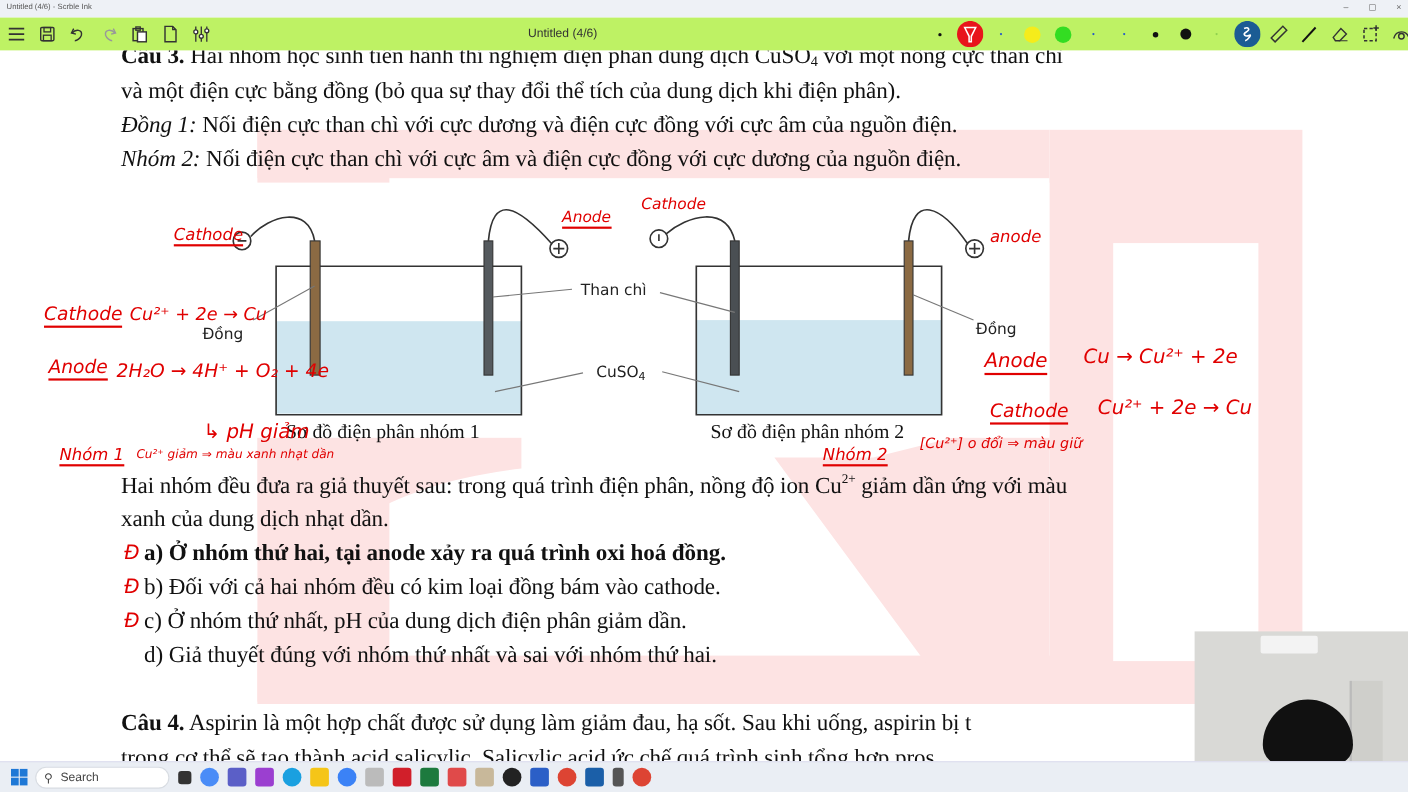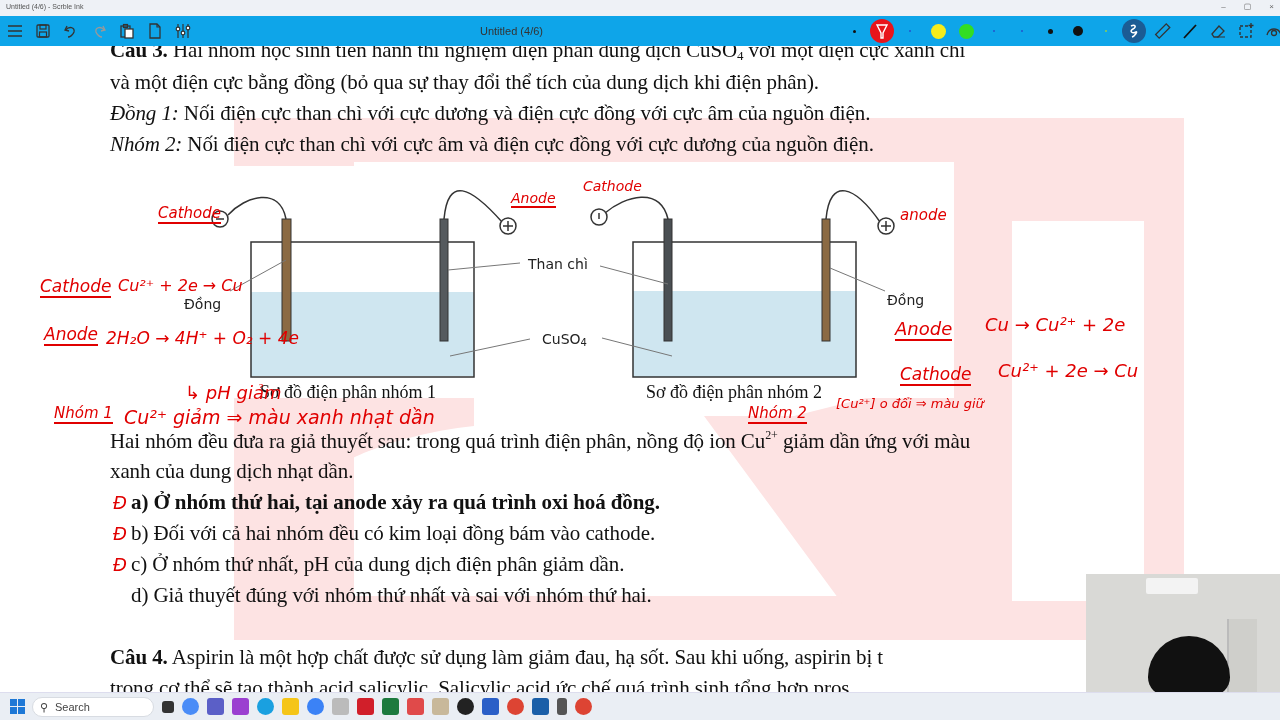--- a/index.html
+++ b/index.html
@@ -5,21 +5,21 @@
   * { box-sizing: border-box; margin: 0; padding: 0; }
   html, body { width: 1280px; height: 720px; overflow: hidden; background: #fff; }
   body { position: relative; font-family: "Liberation Sans", sans-serif; }
 
   
   .titlebar { position: absolute; left: 0; top: 0; width: 1280px; height: 16px; background: #eef1f6; }
   .titlebar .app-title { position: absolute; left: 6px; top: 3px; font-size: 7px; color: #555; }
   .win-controls { position: absolute; right: 6px; top: 2px; display: flex; gap: 18px; font-size: 8px; color: #666; }
 
   
-  .toolbar { position: absolute; left: 0; top: 16px; width: 1280px; height: 30px; background: #0ea5e9; padding-left: 11px; }
+  .toolbar { position: absolute; left: 0; top: 16px; width: 1280px; height: 30px; background: #bef264; padding-left: 11px; }
   .tb-left { position: absolute; left: 4px; top: 4px; display: flex; gap: 6px; align-items: center; }
   .tb-btn { width: 22px; height: 22px; display: flex; align-items: center; justify-content: center; color: #333; cursor: pointer; }
   .tb-btn svg { width: 18px; height: 18px; }
   .doc-title { position: absolute; left: 480px; top: 9px; font-size: 11px; color: #333; }
   .tb-right { position: absolute; left: 840px; top: 3px; display: flex; align-items: center; height: 24px; }
   .tb-right > * { margin-right: 0; }
   .dot { border-radius: 50%; display: inline-block; }
   .pen-slot { width: 28px; display: flex; align-items: center; justify-content: center; height: 24px; cursor: pointer; }
 
   
@@ -197,21 +197,21 @@
   <div class="watermark" style="left:954px;top:72px;width:230px;height:520px;"></div>
   <div class="wm-white" style="left:1012px;top:175px;width:132px;height:380px;"></div>
   <div class="watermark" style="left:868px;top:350px;width:86px;height:244px;"></div>
   <svg style="position:absolute;left:234px;top:350px;" width="640" height="244" viewBox="0 0 640 244">
     <path d="M0 0 L240 0 L240 30 C150 40, 100 70, 90 80 L0 80 Z" fill="#fde3e3"></path>
     <path d="M470 20 L560 20 L640 0 L640 210 L610 210 Z" fill="#fde3e3"></path>
   </svg>
   <div class="wm-white" style="left:130px;top:120px;width:824px;height:232px;"></div>
 
   <div class="doc-text" style="left:110px;top:-8px;">
-    <b>Câu 3.</b><span> Hai nhóm học sinh tiến hành thí nghiệm điện phân dung dịch CuSO</span><sub>4</sub><span> với một điện cực xanh chì</span>
+    <b>Câu 3.</b><span> Hai nhóm học sinh tiến hành thí nghiệm điện phân dung dịch CuSO</span><sub>4</sub><span> với một nồng cực than chì</span>
   </div>
   <div class="doc-text" style="left:110px;top:24px;">và một điện cực bằng đồng (bỏ qua sự thay đổi thể tích của dung dịch khi điện phân).</div>
   <div class="doc-text" style="left:110px;top:55px;">
     <i>Đồng 1:</i><span> Nối điện cực than chì với cực dương và điện cực đồng với cực âm của nguồn điện.</span>
   </div>
   <div class="doc-text" style="left:110px;top:86px;">
     <i>Nhóm 2:</i><span> Nối điện cực than chì với cực âm và điện cực đồng với cực dương của nguồn điện.</span>
   </div>
 
   <svg style="position:absolute;left:0;top:0;" width="1280" height="400">
@@ -273,21 +273,21 @@
   <span class="ink ul" style="left:511px;top:144px;font-size:14px;">Anode</span>
   <span class="ink" style="left:583px;top:132px;font-size:14px;">Cathode</span>
   <span class="ink" style="left:900px;top:160px;font-size:15px;">anode</span>
 
   <span class="ink ul" style="left:40px;top:230px;font-size:17px;">Cathode</span>
   <span class="ink" style="left:118px;top:230px;font-size:16px;">Cu²⁺ + 2e → Cu</span>
   <span class="ink ul" style="left:44px;top:278px;font-size:17px;">Anode</span>
   <span class="ink" style="left:106px;top:282px;font-size:17px;">2H₂O → 4H⁺ + O₂ + 4e</span>
   <span class="ink" style="left:185px;top:336px;font-size:18px;">↳ pH giảm</span>
   <span class="ink ul" style="left:54px;top:358px;font-size:15px;">Nhóm 1</span>
-  <span class="ink" style="left:124px;top:360px;font-size:19px;">Cu²⁺ giảm ⇒ màu xanh nhạt dần</span>
+  <span class="ink" style="left:124px;top:360px;font-size:11px;">Cu²⁺ giảm ⇒ màu xanh nhạt dần</span>
 
   <span class="ink ul" style="left:895px;top:272px;font-size:18px;">Anode</span>
   <span class="ink" style="left:985px;top:268px;font-size:18px;">Cu → Cu²⁺ + 2e</span>
   <span class="ink ul" style="left:900px;top:318px;font-size:17px;">Cathode</span>
   <span class="ink" style="left:998px;top:314px;font-size:18px;">Cu²⁺ + 2e → Cu</span>
   <span class="ink ul" style="left:748px;top:358px;font-size:15px;">Nhóm 2</span>
   <span class="ink" style="left:836px;top:350px;font-size:13px;">[Cu²⁺] o đổi ⇒ màu giữ</span>
 </div>
 
 <div class="webcam">

